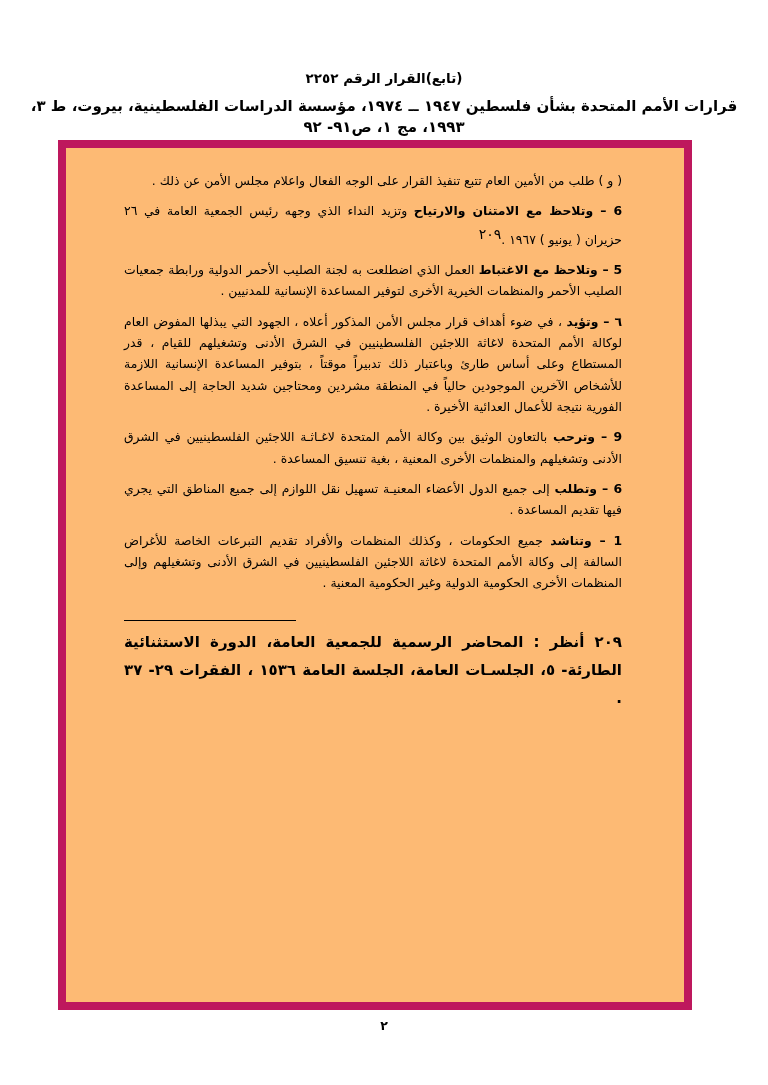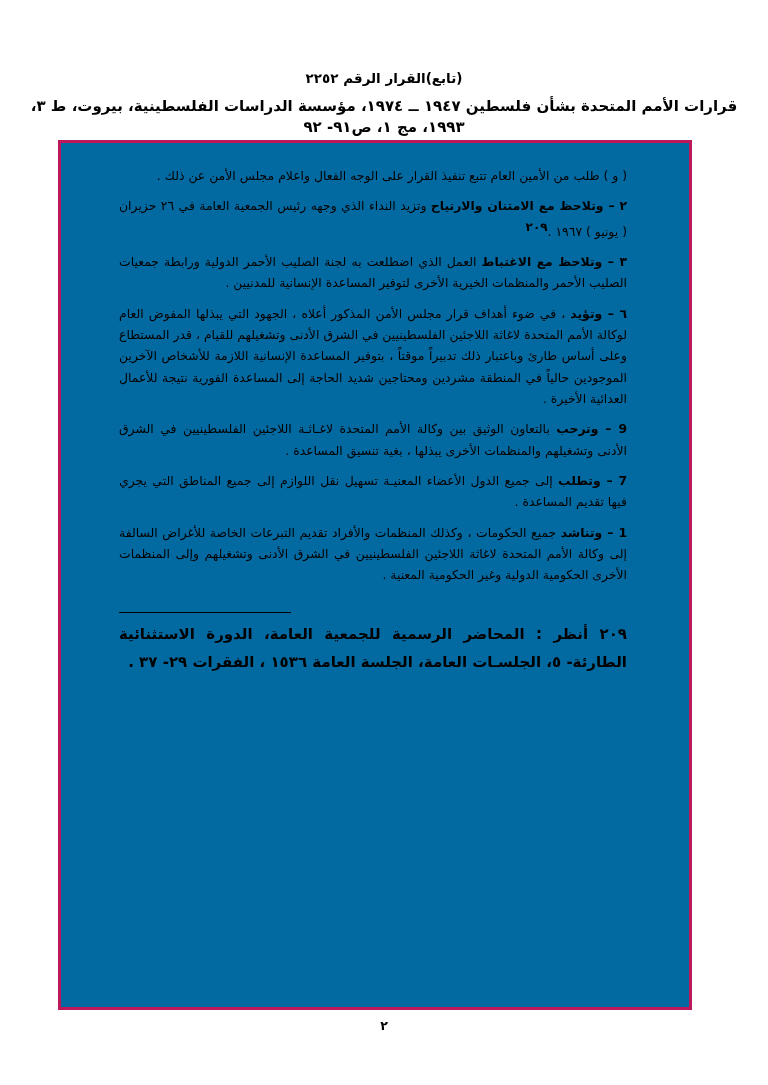--- a/index.html
+++ b/index.html
@@ -35,46 +35,45 @@
     font-weight: bold;
     margin-top: 8px;
     line-height: 1.4;
   }
   .frame {
     position: absolute;
     left: 58px;
     top: 140px;
     width: 634px;
     height: 870px;
-    border: 3px solid #be185d;
+    border: 8px solid #be185d;
     box-sizing: border-box;
-    background: #0369a1;
+    background: #fdba74;
   }
   .frame-inner {
     padding: 22px 62px 10px 58px;
     box-sizing: border-box;
     height: 100%;
   }
   .body-text p {
     margin: 0 0 0.5px 0;
     font-size: 12.4px;
     line-height: 1.72;
     text-align: justify;
     text-align-last: right;
   }
   .body-text p.spaced {
     margin-top: 9px;
   }
   .b {
     font-weight: bold;
   }
   .sup {
-    font-size: 12px;
+    font-size: 14px;
     vertical-align: super;
-    font-weight: bold;
   }
   .footnote-rule {
     margin-top: 26px;
     margin-right: auto;
     margin-left: 0;
     width: 172px;
     border-top: 1px solid #000;
     float: left;
   }
   .footnote {
@@ -108,39 +107,39 @@
 
   <div class="frame">
     <div class="frame-inner">
       <div class="body-text">
 
         <p>
           <span>( و ) طلب من الأمين العام تتبع تنفيذ القرار على الوجه الفعال واعلام مجلس الأمن عن ذلك .</span>
         </p>
 
         <p class="spaced">
-          <span class="b">٢ – وتلاحظ مع الامتنان والارتياح</span><span> وتزيد النداء الذي وجهه رئيس الجمعية العامة في ٢٦ حزيران ( يونيو ) ١٩٦٧ .</span><span class="sup">٢٠٩</span>
+          <span class="b">6 – وتلاحظ مع الامتنان والارتياح</span><span> وتزيد النداء الذي وجهه رئيس الجمعية العامة في ٢٦ حزيران ( يونيو ) ١٩٦٧ .</span><span class="sup">٢٠٩</span>
         </p>
 
         <p class="spaced">
-          <span class="b">٣ – وتلاحظ مع الاغتباط</span><span> العمل الذي اضطلعت به لجنة الصليب الأحمر الدولية ورابطة جمعيات الصليب الأحمر والمنظمات الخيرية الأخرى لتوفير المساعدة الإنسانية للمدنيين .</span>
+          <span class="b">5 – وتلاحظ مع الاغتباط</span><span> العمل الذي اضطلعت به لجنة الصليب الأحمر الدولية ورابطة جمعيات الصليب الأحمر والمنظمات الخيرية الأخرى لتوفير المساعدة الإنسانية للمدنيين .</span>
         </p>
 
 
 
         <p class="spaced">
           <span class="b">٦ – وتؤيد</span><span> ، في ضوء أهداف قرار مجلس الأمن المذكور أعلاه ، الجهود التي يبذلها المفوض العام لوكالة الأمم المتحدة لاغاثة اللاجئين الفلسطينيين في الشرق الأدنى وتشغيلهم للقيام ، قدر المستطاع وعلى أساس طارئ وباعتبار ذلك تدبيراً موقتاً ، بتوفير المساعدة الإنسانية اللازمة للأشخاص الآخرين الموجودين حالياً في المنطقة مشردين ومحتاجين شديد الحاجة إلى المساعدة الفورية نتيجة للأعمال العدائية الأخيرة .</span>
         </p>
 
         <p class="spaced">
-          <span class="b">9 – وترحب</span><span> بالتعاون الوثيق بين وكالة الأمم المتحدة لاغـاثـة اللاجئين الفلسطينيين في الشرق الأدنى وتشغيلهم والمنظمات الأخرى يبذلها ، بغية تنسيق المساعدة .</span>
+          <span class="b">9 – وترحب</span><span> بالتعاون الوثيق بين وكالة الأمم المتحدة لاغـاثـة اللاجئين الفلسطينيين في الشرق الأدنى وتشغيلهم والمنظمات الأخرى المعنية ، بغية تنسيق المساعدة .</span>
         </p>
 
         <p class="spaced">
-          <span class="b">7 – وتطلب</span><span> إلى جميع الدول الأعضاء المعنيـة تسهيل نقل اللوازم إلى جميع المناطق التي يجري فيها تقديم المساعدة .</span>
+          <span class="b">6 – وتطلب</span><span> إلى جميع الدول الأعضاء المعنيـة تسهيل نقل اللوازم إلى جميع المناطق التي يجري فيها تقديم المساعدة .</span>
         </p>
 
         <p class="spaced">
           <span class="b">1 – وتناشد</span><span> جميع الحكومات ، وكذلك المنظمات والأفراد تقديم التبرعات الخاصة للأغراض السالفة إلى وكالة الأمم المتحدة لاغاثة اللاجئين الفلسطينيين في الشرق الأدنى وتشغيلهم وإلى المنظمات الأخرى الحكومية الدولية وغير الحكومية المعنية .</span>
         </p>
 
         <div class="footnote-rule"></div>
         <div class="footnote">٢٠٩  أنظر : المحاضر الرسمية للجمعية العامة، الدورة الاستثنائية الطارئة- ٥، الجلسـات العامة، الجلسة العامة ١٥٣٦ ، الفقرات ٢٩- ٣٧ .</div>
 
       </div>

